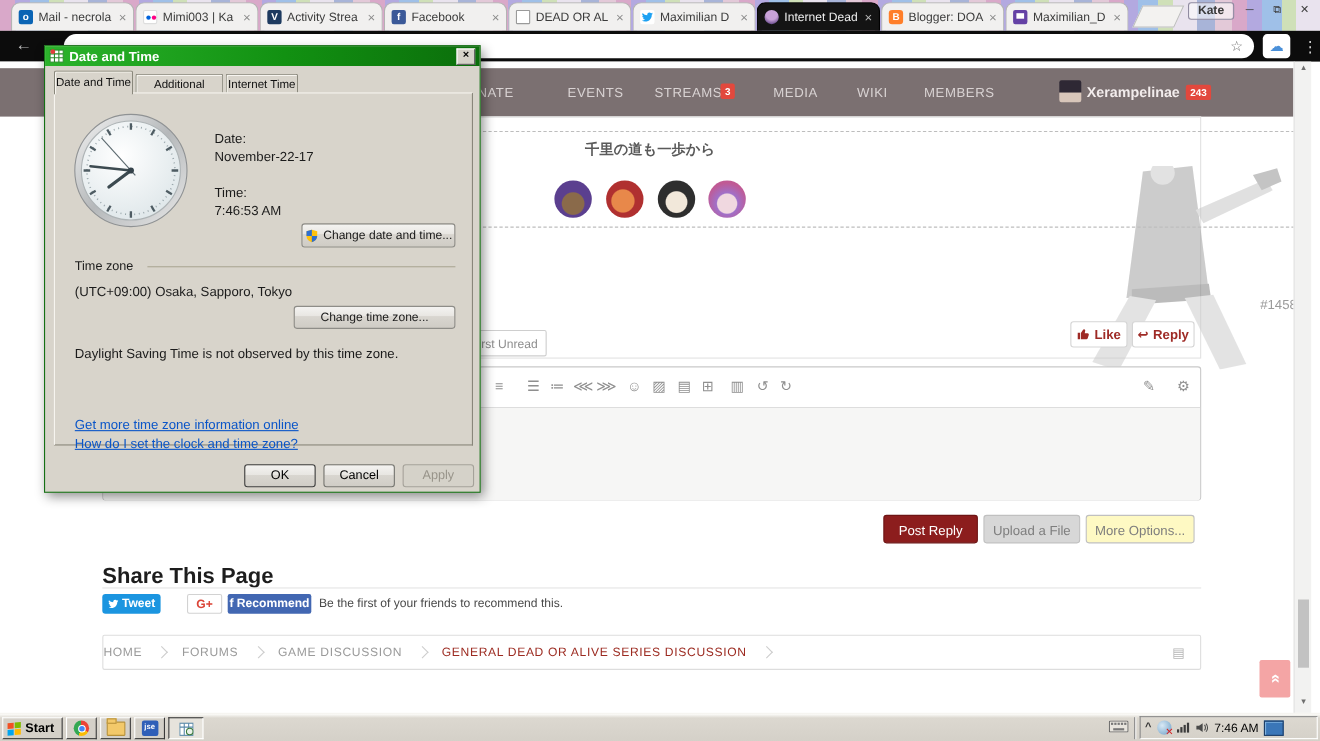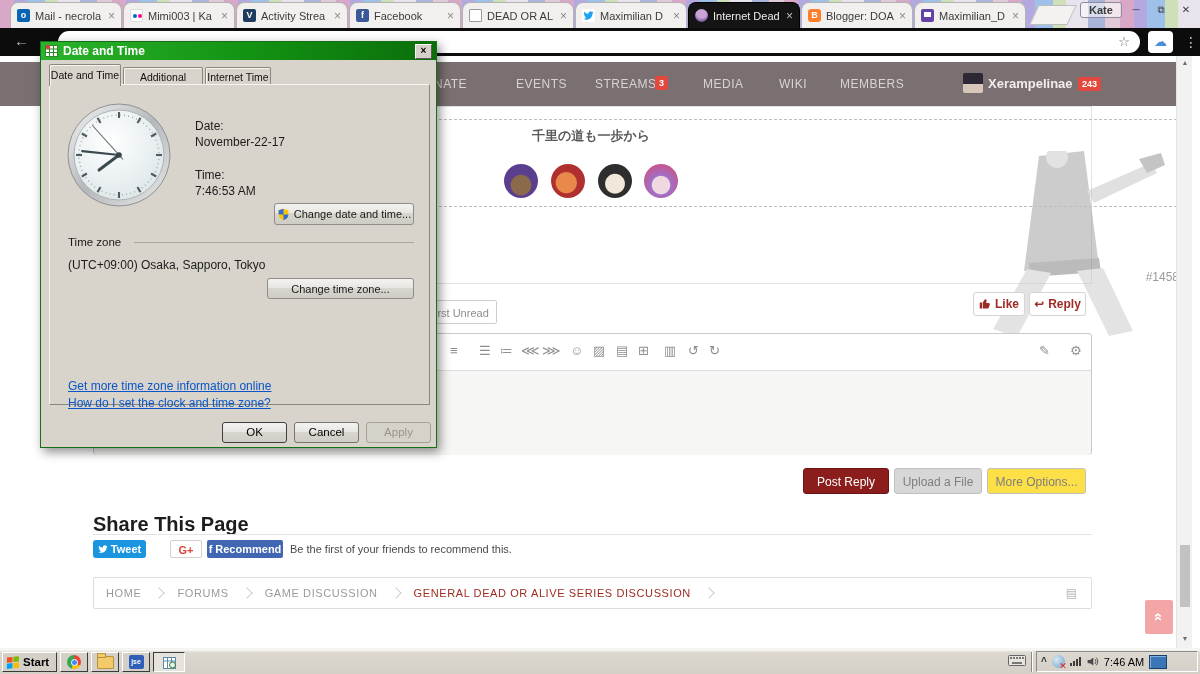--- a/index.html
+++ b/index.html
@@ -52,21 +52,21 @@
   
   #page{left:0;top:56px;width:1176px;height:592px;background:#fff;overflow:hidden;}
   #navbar{position:absolute;left:0;top:6px;width:1176px;height:44px;background:#7b7071;}
   .navitem{position:absolute;top:15px;font-size:12px;letter-spacing:.5px;color:#d9d3d3;}
   .badge{position:absolute;top:14px;background:#e2483d;color:#fff;font-size:9px;font-weight:bold;
          padding:2px 4px;border-radius:2px;}
   #nav-avatar{position:absolute;left:963px;top:11px;width:20px;height:20px;border-radius:2px;
          background:linear-gradient(180deg,#2e2834 55%,#d8c6ba 56%);}
   #nav-username{position:absolute;left:988px;top:14px;font-size:13px;font-weight:bold;color:#f2ecec;}
 
-  #post-card{position:absolute;left:93px;top:50px;width:999px;height:178px;border:1px solid #e2e2e2;
+  #post-card{position:absolute;left:93px;top:50px;width:999px;height:220px;border:1px solid #e2e2e2;
              background:#fff;box-sizing:border-box;}
   .sigdash{position:absolute;left:250px;width:838px;border-top:1px dashed #bdbdbd;}
   #sig-jp{position:absolute;left:352px;top:20px;width:290px;text-align:center;
           font-size:13px;font-weight:bold;color:#5a5a5a;}
   #sig-en{position:absolute;left:310px;top:37px;width:375px;text-align:center;
           font-style:italic;font-size:13px;color:#8d8d8d;}
   .sig-av{position:absolute;top:57px;width:34px;height:34px;border-radius:50%;}
   #post-number{position:absolute;left:1040px;top:163px;width:45px;text-align:right;
                font-size:12px;color:#9a9a9a;}
   .postbtn{position:absolute;top:185px;height:24px;background:#fff;border:1px solid #d5d5d5;
@@ -81,38 +81,38 @@
   #editor-card{position:absolute;left:93px;top:277px;width:999px;height:122px;background:#fff;
         border:1px solid #c9c9c9;border-radius:3px;box-sizing:border-box;}
   .edico{position:absolute;top:9px;font-size:13px;color:#8f8f8f;}
   #editor-body{position:absolute;left:0;top:36px;width:997px;height:84px;background:#f6f6f5;
         border-top:1px solid #ddd;border-radius:0 0 3px 3px;}
 
   .actbtn{position:absolute;top:412px;height:26px;border-radius:3px;font-size:12px;font-weight:normal;
         text-align:center;line-height:26px;box-sizing:border-box;}
   #post-reply{left:803px;width:86px;background:#8c1d1d;border:1px solid #6d1414;color:#fff;}
   #upload-file{left:894px;width:88px;background:#d7d7d7;border:1px solid #c0c0c0;color:#7e7e7e;}
-  #more-options{left:987px;width:99px;background:#fde047;border:1px solid #c0c0c0;color:#7e7e7e;}
+  #more-options{left:987px;width:99px;background:#fef9c3;border:1px solid #c0c0c0;color:#7e7e7e;}
 
   #share-title{position:absolute;left:93px;top:457px;font-size:20px;font-weight:bold;color:#1d1d1d;}
   #share-divider{position:absolute;left:93px;top:478px;width:999px;border-top:1px solid #e4e4e4;}
   #tweet-btn{position:absolute;left:93px;top:484px;width:53px;height:18px;background:#1b95e0;
         border-radius:3px;color:#fff;font-size:11px;font-weight:bold;display:flex;
         align-items:center;justify-content:center;gap:3px;}
   #gplus-btn{position:absolute;left:170px;top:484px;width:32px;height:18px;background:#fff;
         border:1px solid #d2d2d2;border-radius:2px;color:#db4437;font-size:11px;font-weight:bold;
         text-align:center;line-height:18px;box-sizing:border-box;}
   #fb-btn{position:absolute;left:207px;top:484px;width:76px;height:18px;background:#4267b2;
         border-radius:2px;color:#fff;font-size:11px;font-weight:bold;display:flex;
         align-items:center;justify-content:center;gap:3px;}
   #fb-hint{position:absolute;left:290px;top:487px;font-size:11px;color:#4a4a4a;}
 
   #breadcrumb{position:absolute;left:93px;top:521px;width:999px;height:32px;background:#fff;
         border:1px solid #ddd;border-radius:2px;box-sizing:border-box;display:flex;
-        align-items:center;padding-left:12px;}
+        align-items:center;padding-left:0;}
   .crumb{font-size:11px;letter-spacing:.6px;color:#9a9a9a;}
   .crumb.current{color:#9c2b21;}
   .chev{width:7px;height:7px;border-top:1px solid #cdcdcd;border-right:1px solid #cdcdcd;
         transform:rotate(45deg);margin:0 14px;}
   #crumb-pages-icon{position:absolute;right:14px;color:#b5b5b5;font-size:12px;}
 
   #scroll-top{position:absolute;left:1145px;top:544px;width:28px;height:34px;background:#f4a5a5;
         border-radius:2px;color:#fff;font-size:15px;font-weight:bold;text-align:center;
         line-height:34px;}
   #scroll-top span{display:inline-block;transform:rotate(90deg);}
@@ -428,20 +428,21 @@
         <span>Change date and time...</span>
       </div>
 
       <span class="dtext" style="left:18px;top:151px;font-size:11.5px">Time zone</span>
       <div style="position:absolute;left:84px;top:157px;width:280px;border-top:1px solid #aba794"></div>
       <span class="dtext" style="left:18px;top:173px">(UTC+09:00) Osaka, Sapporo, Tokyo</span>
       <div class="winbtn" style="left:217px;top:193px;width:147px;height:21px">
         <span>Change time zone...</span>
       </div>
 
+      <span class="dtext" style="left:18px;top:229px">Daylight Saving Time is not observed by this time zone.</span>
 
       <span class="dlink" style="left:18px;top:294px">Get more time zone information online</span>
       <span class="dlink" style="left:18px;top:311px">How do I set the clock and time zone?</span>
     </div>
 
     <span class="dbtn" id="btn-ok" style="left:181px">OK</span>
     <span class="dbtn" id="btn-cancel" style="left:253px">Cancel</span>
     <span class="dbtn" id="btn-apply" style="left:325px">Apply</span>
   </div>
 

